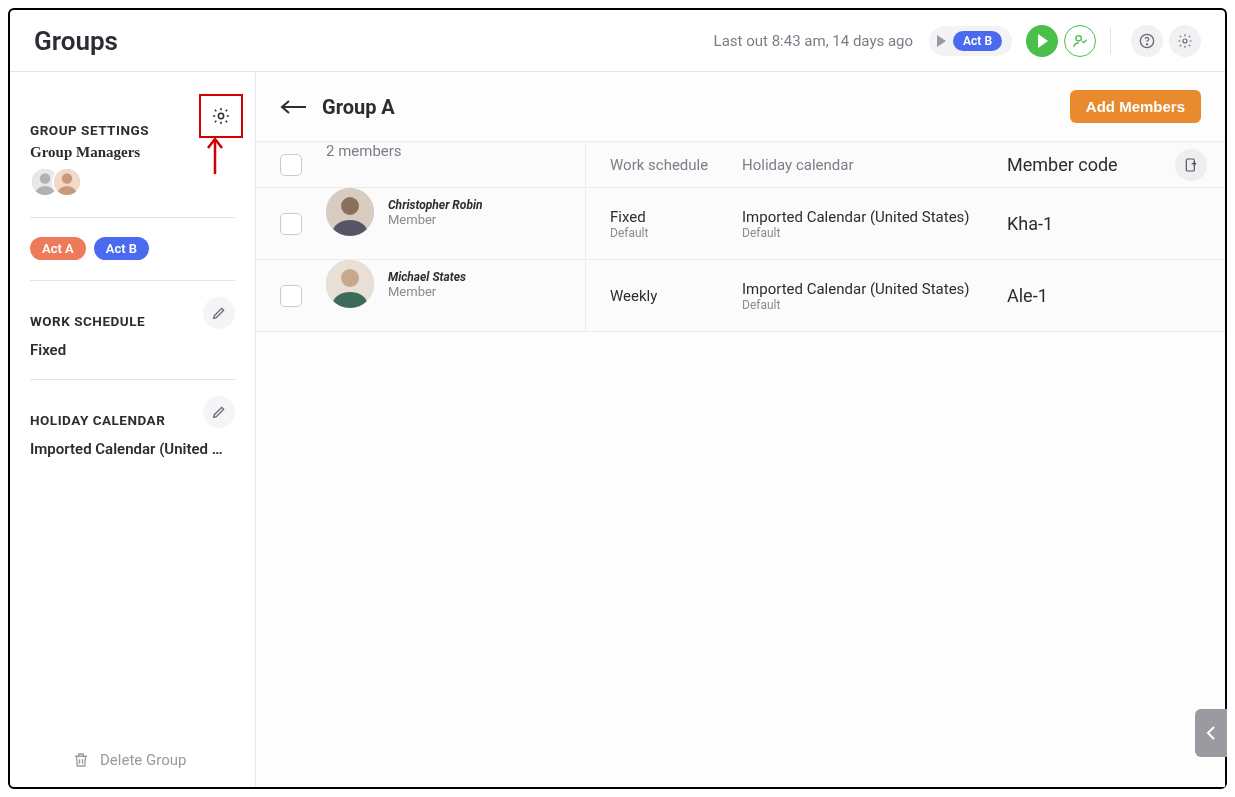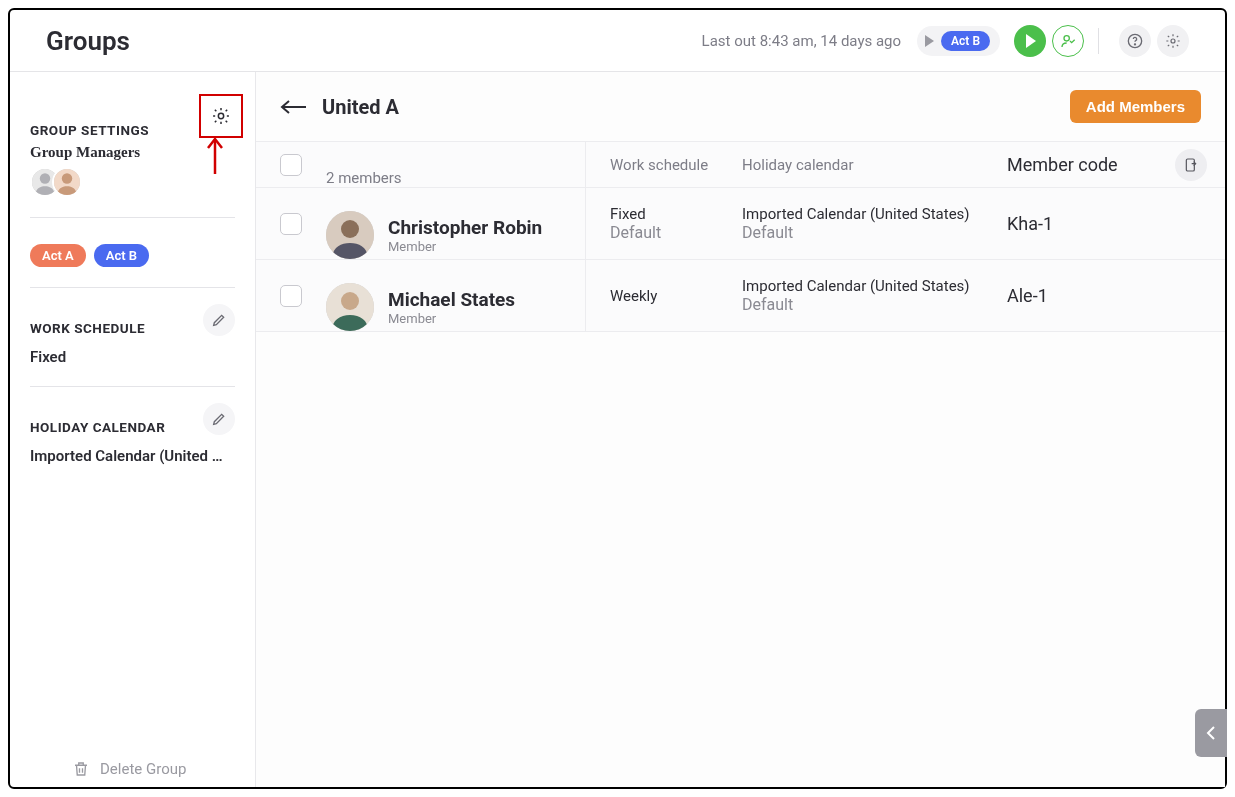--- a/index.html
+++ b/index.html
@@ -19,21 +19,21 @@
       display: flex;
       flex-direction: column;
       background: #fff;
       position: relative;
     }
 
     
     .header {
       display: flex;
       align-items: center;
-      padding: 0 36px;
+      padding: 0 24px;
       height: 62px;
       border-bottom: 1px solid #e5e5e8;
     }
     .header-title {
       font-size: 26px;
       font-weight: 600;
       color: #2c2c33;
     }
     .header-spacer { flex: 1; }
     .header-status {
@@ -132,32 +132,32 @@
       overflow:hidden;
     }
     .avatar-sm + .avatar-sm { margin-left:-8px; }
     .avatar-sm svg { width:100%; height:100%; }
     .side-hr { border:none; border-top:1px solid #e4e4e8; margin:20px 0 16px 0; }
     .pencil-btn {
       width:32px; height:32px; border-radius:50%;
       background:#f5f5f7; display:flex; align-items:center; justify-content:center;
       cursor:pointer;
     }
-    .chips-row { display:flex; flex-wrap:wrap; gap:8px; margin-top:10px; }
+    .chips-row { display:flex; flex-wrap:wrap; gap:8px; margin-top:3px; }
     .chip {
       font-size:13px; font-weight:600; color:#fff;
       padding:4px 12px; border-radius:13px;
     }
     .chip-orange { background:#ef7a5a; }
     .chip-blue { background:#4a6af0; }
     .side-value { font-size:15px; font-weight:600; color:#2c2c33; margin-top:12px; white-space:nowrap; overflow:hidden; text-overflow:ellipsis;}
     .side-footer {
       margin-top:auto;
       display:flex; align-items:center; gap:10px;
-      padding: 14px 0 9px 42px;
+      padding: 14px 0 18px 42px;
       color:#9a9aa1; font-size:15px; cursor:pointer;
     }
 
     
     .main-head {
       display:flex; align-items:center;
       padding: 18px 24px;
     }
     .back-arrow { cursor:pointer; margin-right:14px; display:inline-flex; }
     .main-title { font-size:20px; font-weight:700; color:#2c2c33; }
@@ -172,34 +172,34 @@
     .table { width:100%; border-top:1px solid #ececef; }
     .row {
       display:flex; align-items:center;
       border-bottom:1px solid #ececef;
       padding-right:14px;
     }
     .row.head { height:46px; color:#7d7d87; font-size:15px; background:#fbfbfc;}
     .row.data { height:72px; background:#fbfbfc; }
     .cell-check { width:70px; display:flex; justify-content:center; }
     .checkbox { width:22px; height:22px; border:1.5px solid #c9c9cf; border-radius:5px; background:#fff; cursor:pointer; }
-    .cell-name { flex: 0 0 260px; border-right:1px solid #ececef; height:100%; display:flex; align-items:flex-end; }
+    .cell-name { flex: 0 0 260px; border-right:1px solid #ececef; height:100%; display:flex; align-items:flex-start; }
     .row.head .cell-name { border-right:1px solid #ececef; }
     .cell-name-inner { display:flex; align-items:center; gap:14px; }
     .avatar-lg { width:48px; height:48px; border-radius:50%; background:#ccc; overflow:hidden; display:flex; align-items:center; justify-content:center;}
     .avatar-lg svg { width:100%; height:100%; }
-    .member-name { font-size:19px; font-weight:700; color:#2c2c33; }
+    .member-name { font-size:12px; font-weight:700; color:#2c2c33;font-style:italic; }
     .member-role { font-size:13px; color:#8a8a92; }
     .cell-sched { flex: 0 0 156px; padding-left:24px; }
     .cell-holiday { flex: 0 0 265px; padding-left:0; }
     .cell-code { flex:1; padding-left:0; color:#2c2c33; font-size:18px;}
     .cell-action { flex:0 0 40px; display:flex; justify-content:center; }
     .export-btn { width:32px; height:32px; border-radius:50%; background:#eeeef1; display:flex; align-items:center; justify-content:center; cursor:pointer;}
     .val-main { font-size:15px; color:#2c2c33; }
-    .val-sub { font-size:16px; color:#8a8a92; }
+    .val-sub { font-size:12px; color:#8a8a92; }
 
     
     .edge-handle {
       position:absolute; right:-2px; bottom:30px;
       width:32px; height:48px;
       background:#9a9aa1; border-radius:6px 0 0 6px;
       display:flex; align-items:center; justify-content:center;
       cursor:pointer;
     }
 
@@ -323,21 +323,21 @@
 
     <div class="main">
 
       <div class="main-head">
         <span class="back-arrow">
           <svg width="28" height="16" viewBox="0 0 28 16" fill="none" stroke="#2c2c33" stroke-width="2">
             <line x1="2" y1="8" x2="26" y2="8"></line>
               <polyline points="9,2 2,8 9,14"></polyline>
           </svg>
         </span>
-        <span class="main-title">United A</span>
+        <span class="main-title">Group A</span>
         <div class="main-head-spacer"></div>
         <button class="add-members-btn">Add Members</button>
       </div>
 
       <div class="table">
 
         <div class="row head">
           <div class="cell-check">
               <div class="checkbox"></div>
             </div>

